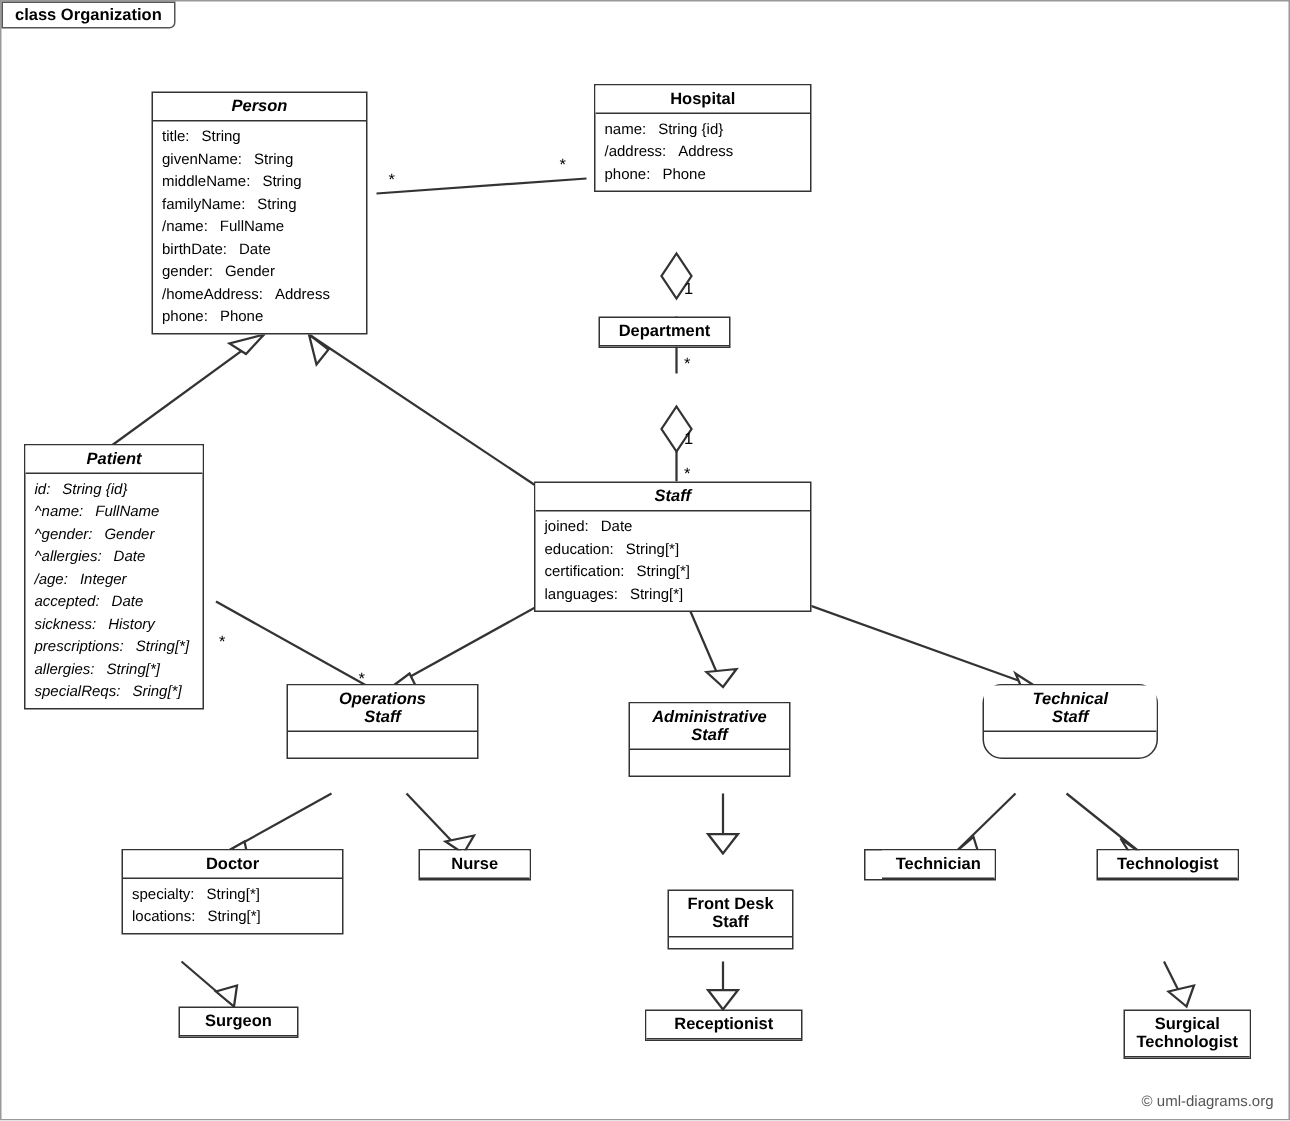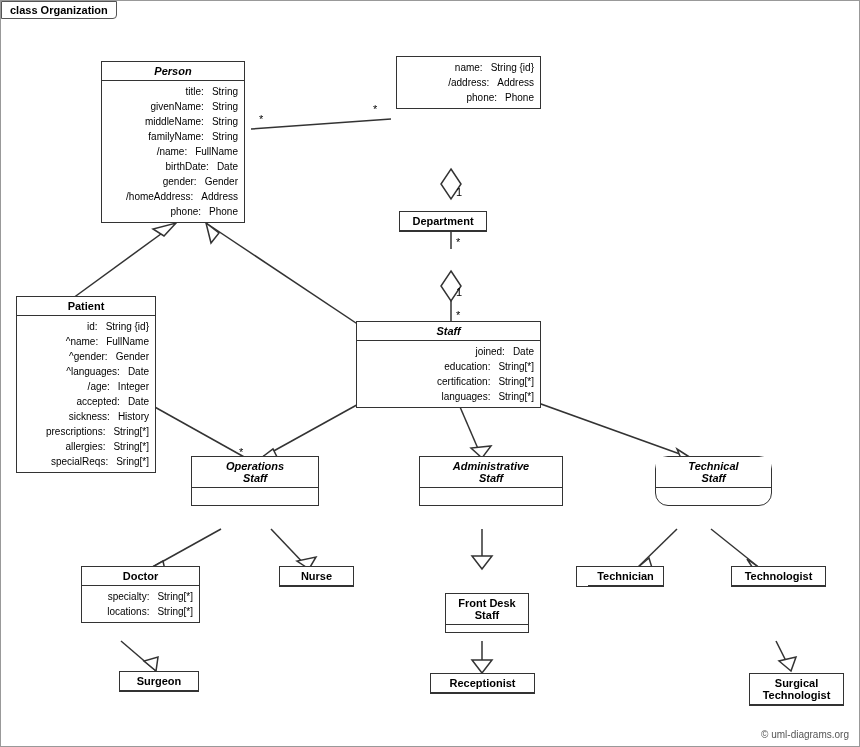--- a/index.html
+++ b/index.html
@@ -46,21 +46,21 @@
       font-style: italic;
     }
     .uml-class .class-attrs {
       padding: 3px 6px;
       text-align: left;
       font-size: 10px;
       line-height: 1.5;
     }
     .uml-class .attr-row {
       display: flex;
-      justify-content: flex-end;
+      justify-content: flex-start;
       gap: 8px;
     }
     .uml-class .attr-name { white-space: nowrap; }
     .uml-class .attr-type { white-space: nowrap; }
 
     
     .arrows-svg {
       position: absolute;
       top: 0; left: 0;
       width: 860px;
@@ -179,53 +179,54 @@
           <span class="attr-type">Address</span>
         </div>
       <div class="attr-row">
           <span class="attr-name">phone:</span>
           <span class="attr-type">Phone</span>
         </div>
     </div>
   </div>
 
   <div class="uml-class" style="left:395px; top:55px; width:145px;">
+    <div class="class-name">Hospital</div>
     <div class="class-attrs">
       <div class="attr-row">
           <span class="attr-name">name:</span>
           <span class="attr-type">String {id}</span>
         </div>
       <div class="attr-row">
           <span class="attr-name">/address:</span>
           <span class="attr-type">Address</span>
         </div>
       <div class="attr-row">
           <span class="attr-name">phone:</span>
           <span class="attr-type">Phone</span>
         </div>
     </div>
   </div>
 
-  <div class="uml-class" style="left:15px; top:295px; width:140px;">
+  <div class="uml-class" style="left:15px; top:295px; width:120px;font-style:italic;">
     <div class="class-name">Patient</div>
     <div class="class-attrs">
       <div class="attr-row">
           <span class="attr-name">id:</span>
           <span class="attr-type">String {id}</span>
         </div>
       <div class="attr-row">
           <span class="attr-name">^name:</span>
           <span class="attr-type">FullName</span>
         </div>
       <div class="attr-row">
           <span class="attr-name">^gender:</span>
           <span class="attr-type">Gender</span>
         </div>
       <div class="attr-row">
-          <span class="attr-name">^languages:</span>
+          <span class="attr-name">^allergies:</span>
           <span class="attr-type">Date</span>
         </div>
       <div class="attr-row">
           <span class="attr-name">/age:</span>
           <span class="attr-type">Integer</span>
         </div>
       <div class="attr-row">
           <span class="attr-name">accepted:</span>
           <span class="attr-type">Date</span>
         </div>
@@ -272,31 +273,31 @@
           <span class="attr-type">String[*]</span>
         </div>
     </div>
   </div>
 
   <div class="uml-class" style="left:190px; top:455px; width:128px; min-height:50px;">
     <div class="class-name italic" style="white-space: pre-line;">Operations
 Staff</div>
   </div>
 
-  <div class="uml-class" style="left:418px; top:455px; width:144px; min-height:50px;">
+  <div class="uml-class" style="left:418px; top:467px; width:108px; min-height:50px;">
     <div class="class-name italic" style="white-space: pre-line;">Administrative
 Staff</div>
   </div>
 
   <div class="uml-class" style="left:654px; top:455px; width:117px; min-height:50px;border-radius:13px;">
     <div class="class-name italic" style="white-space: pre-line;">Technical
 Staff</div>
   </div>
 
-  <div class="uml-class" style="left:80px; top:565px; width:119px;">
+  <div class="uml-class" style="left:80px; top:565px; width:148px;">
     <div class="class-name">Doctor</div>
     <div class="class-attrs">
       <div class="attr-row">
           <span class="attr-name">specialty:</span>
           <span class="attr-type">String[*]</span>
         </div>
       <div class="attr-row">
           <span class="attr-name">locations:</span>
           <span class="attr-type">String[*]</span>
         </div>
@@ -321,19 +322,19 @@
   </div>
 
   <div class="uml-class" style="left:118px; top:670px; width:80px;">
     <div class="class-name">Surgeon</div>
   </div>
 
   <div class="uml-class" style="left:429px; top:672px; width:105px;">
     <div class="class-name">Receptionist</div>
   </div>
 
-  <div class="uml-class" style="left:748px; top:672px; width:95px;">
+  <div class="uml-class" style="left:748px; top:672px; width:85px;">
     <div class="class-name" style="white-space: pre-line;">Surgical
 Technologist</div>
   </div>
 
   <div class="copyright">© uml-diagrams.org</div>
 </div>
 
 </body></html>

